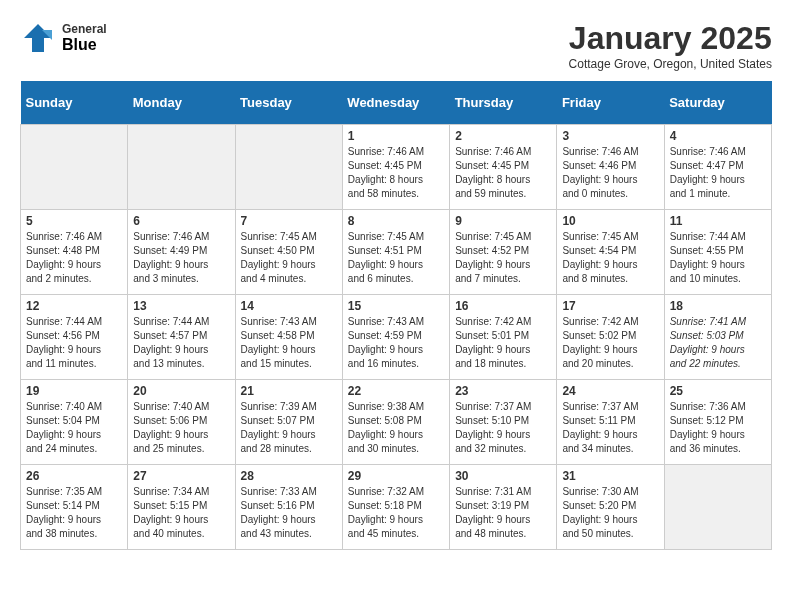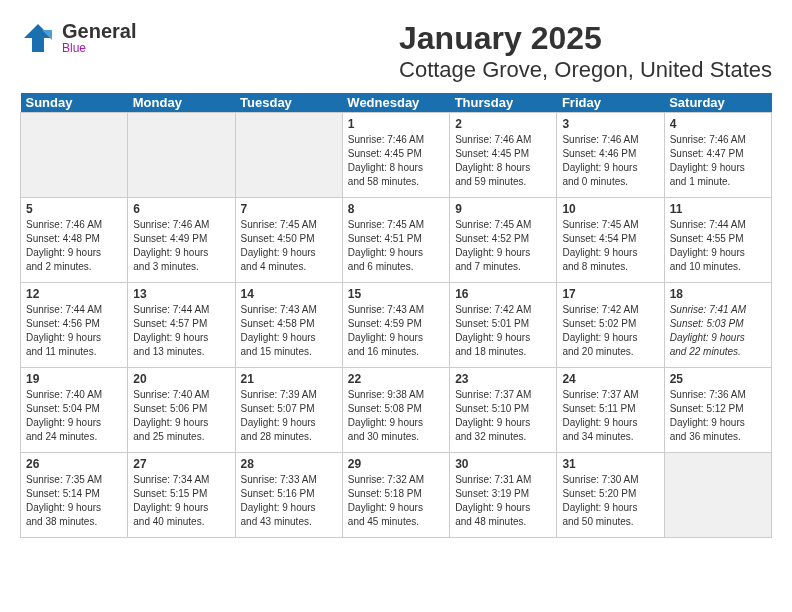--- a/index.html
+++ b/index.html
@@ -20,55 +20,55 @@
       display: flex;
       align-items: center;
       gap: 6px;
     }
     .logo-text {
       display: flex;
       flex-direction: column;
       line-height: 1.1;
     }
     .logo-general {
-      font-size: 20px;
+      font-size: 12px;
       font-weight: bold;
       color: #333;
     }
     .logo-blue {
-      font-size: 12px;
-      font-weight: normal;
-      color: #a21caf;
+      font-size: 16px;
+      font-weight: bold;
+      color: #000000;
     }
     .logo-icon {
       width: 36px;
       height: 36px;
     }
     .title-area {
-      text-align: left;
+      text-align: center;
     }
     .month-title {
       font-size: 32px;
       font-weight: bold;
       color: #333;
     }
     .location-title {
-      font-size: 22px;
+      font-size: 12px;
       color: #333;
     }
     table {
       width: 100%;
       border-collapse: collapse;
       table-layout: fixed;
     }
     th {
       background-color: #1a6faf;
       color: #fff;
       text-align: left;
-      padding: 2px 5px;
+      padding: 14px 5px;
       font-size: 13px;
       font-weight: bold;
     }
     td {
       border: 1px solid #ccc;
       vertical-align: top;
       padding: 4px 5px;
       font-size: 10.5px;
       color: #333;
       height: 85px;

